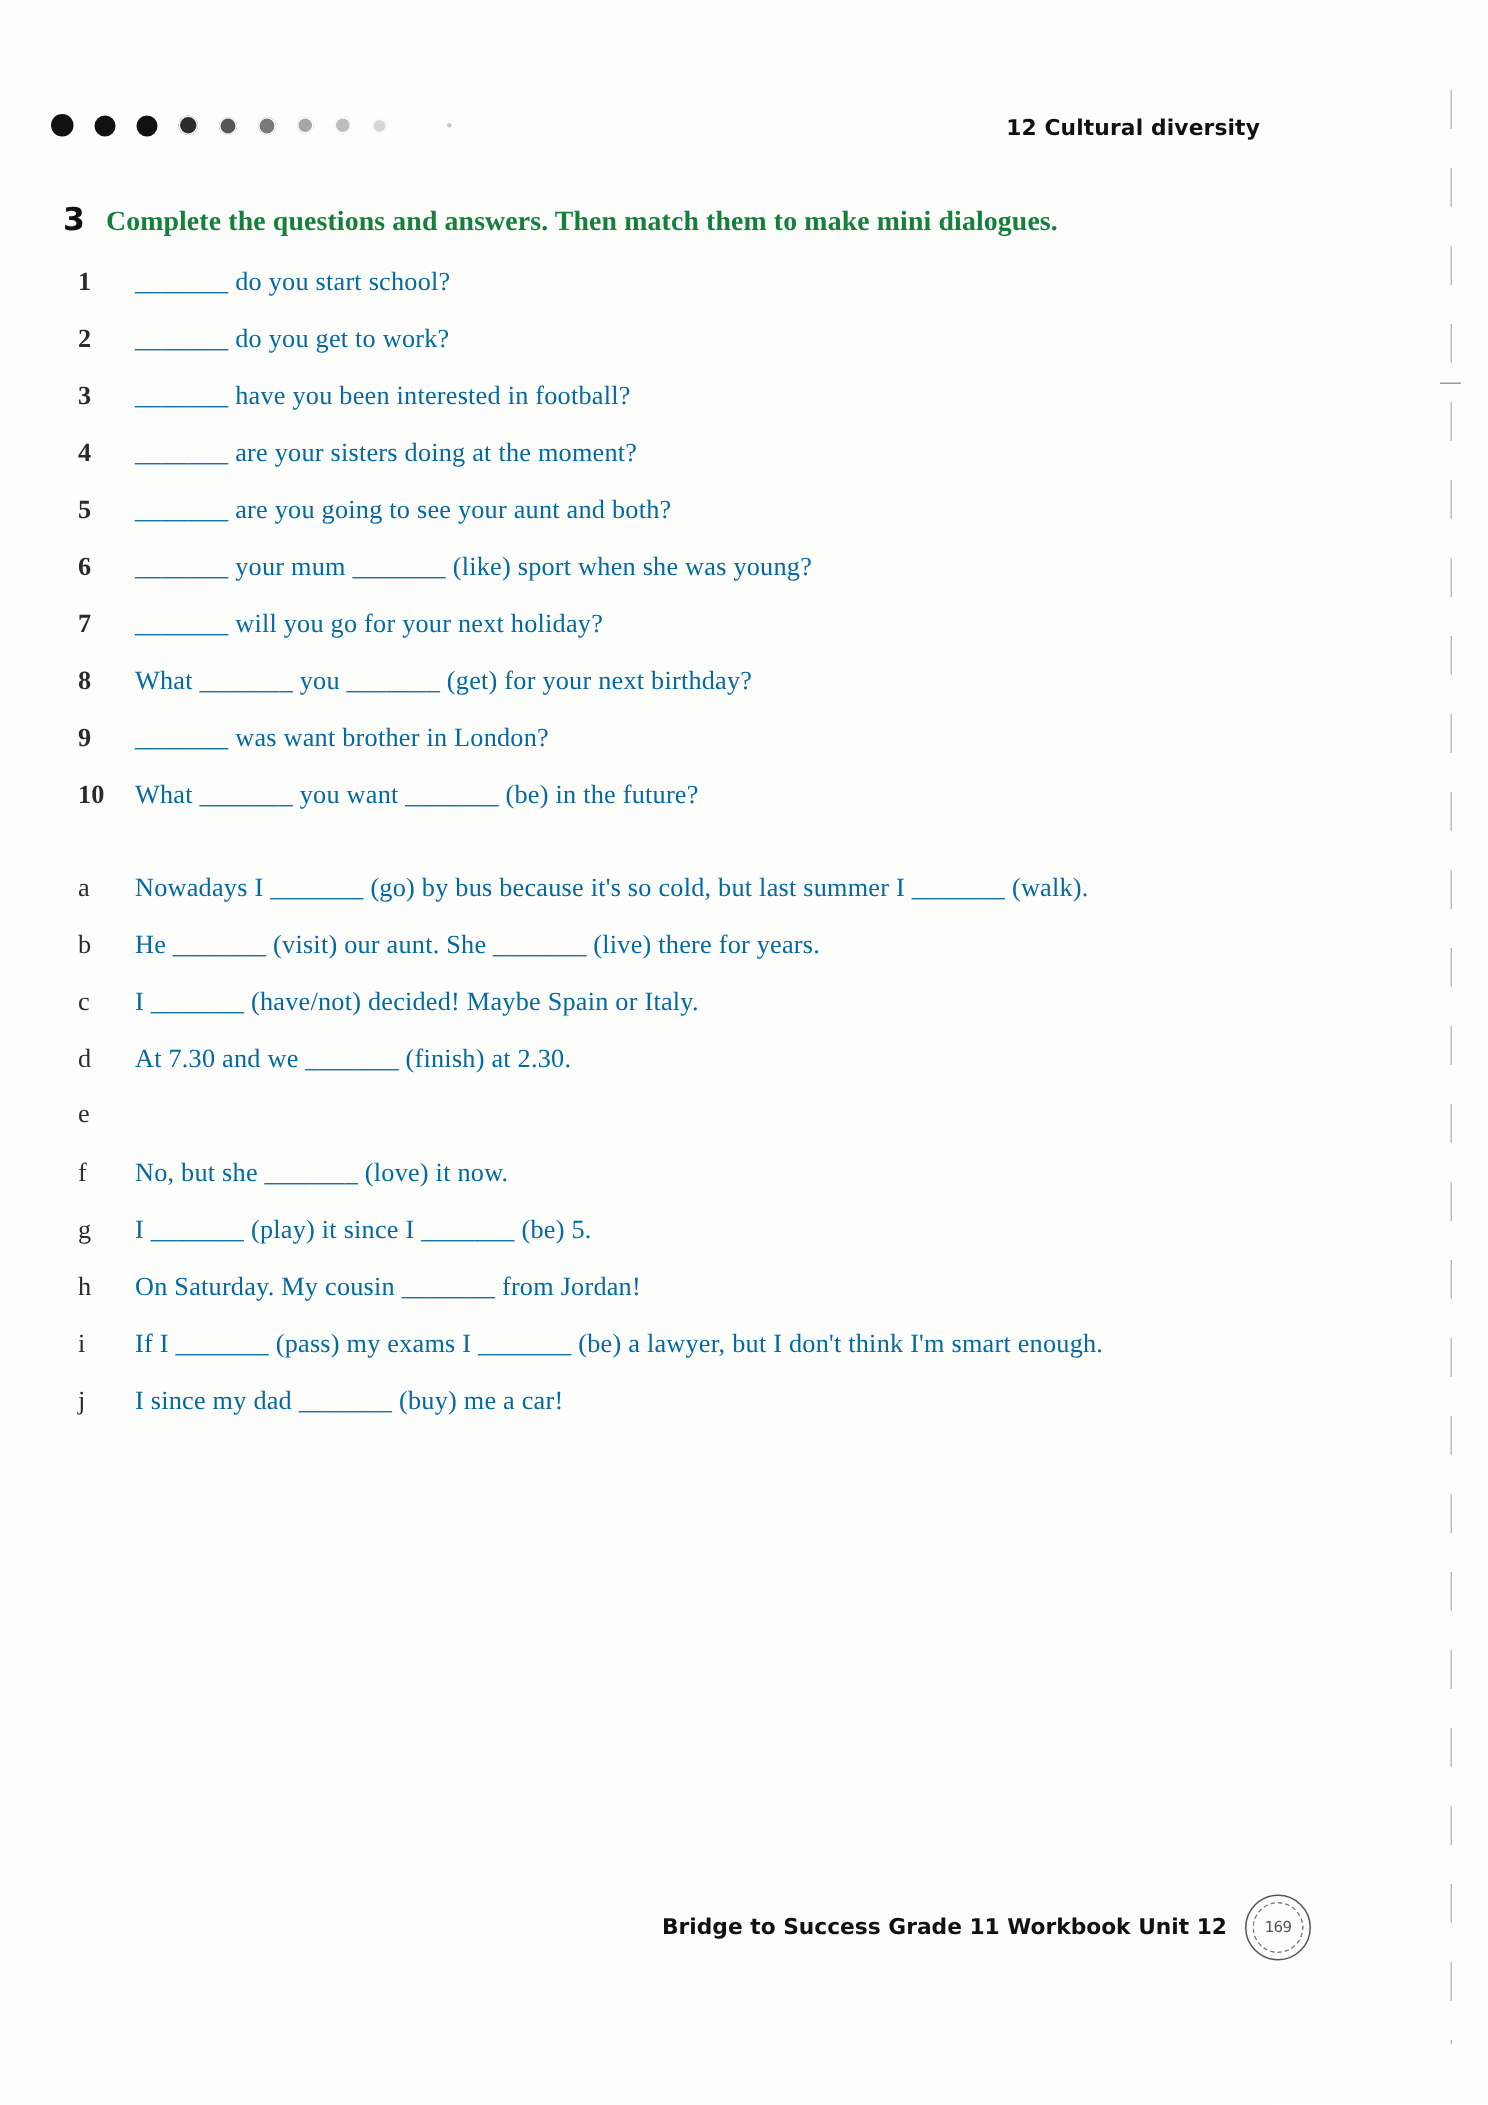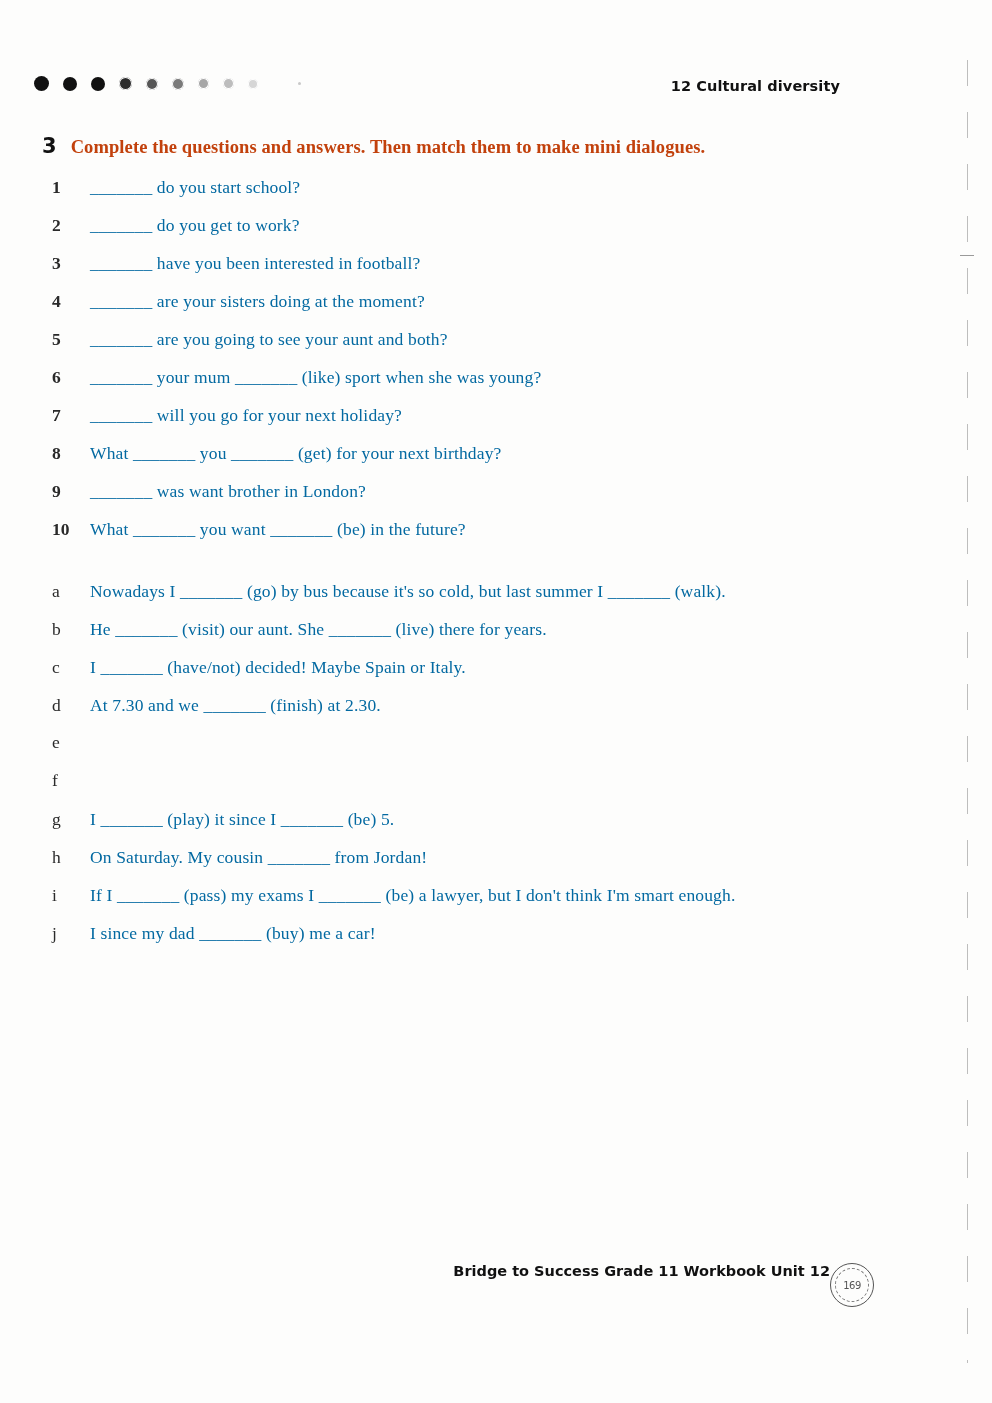--- a/index.html
+++ b/index.html
@@ -71,21 +71,21 @@
   }
   .ex-num {
     font-family: "DejaVu Sans", sans-serif;
     font-weight: bold;
     font-size: 21px;
     color: #111;
   }
   .ex-title {
     font-size: 18.5px;
     font-weight: 600;
-    color: #c2410c;
+    color: #15803d;
     letter-spacing: 0.1px;
   }
 
   
   .list {
     position: absolute;
     left: 52px;
     right: 110px;
   }
   .list.questions { top: 176px; }
@@ -114,22 +114,22 @@
   }
 
   
 
   
   .footer {
     position: absolute;
     bottom: 96px;
     right: 118px;
     display: flex;
-    align-items: flex-start;
-    gap: 0;
+    align-items: center;
+    gap: 12px;
   }
   .footer-text {
     font-family: "DejaVu Sans", sans-serif;
     font-weight: bold;
     font-size: 14.5px;
     color: #111;
   }
   .seal {
     width: 42px;
     height: 42px;
@@ -266,20 +266,21 @@
     </div>
     <div class="row answers-row">
       <div class="marker">d</div>
       <div class="text">At 7.30 and we _______ (finish) at 2.30.</div>
     </div>
     <div class="row answers-row">
       <div class="marker">e</div>
     </div>
     <div class="row answers-row">
       <div class="marker">f</div>
+      <div class="text">No, but she _______ (love) it now.</div>
     </div>
     <div class="row answers-row">
       <div class="marker">g</div>
       <div class="text">I _______ (play) it since I _______ (be) 5.</div>
     </div>
     <div class="row answers-row">
       <div class="marker">h</div>
       <div class="text">On Saturday. My cousin _______ from Jordan!</div>
     </div>
     <div class="row answers-row">

